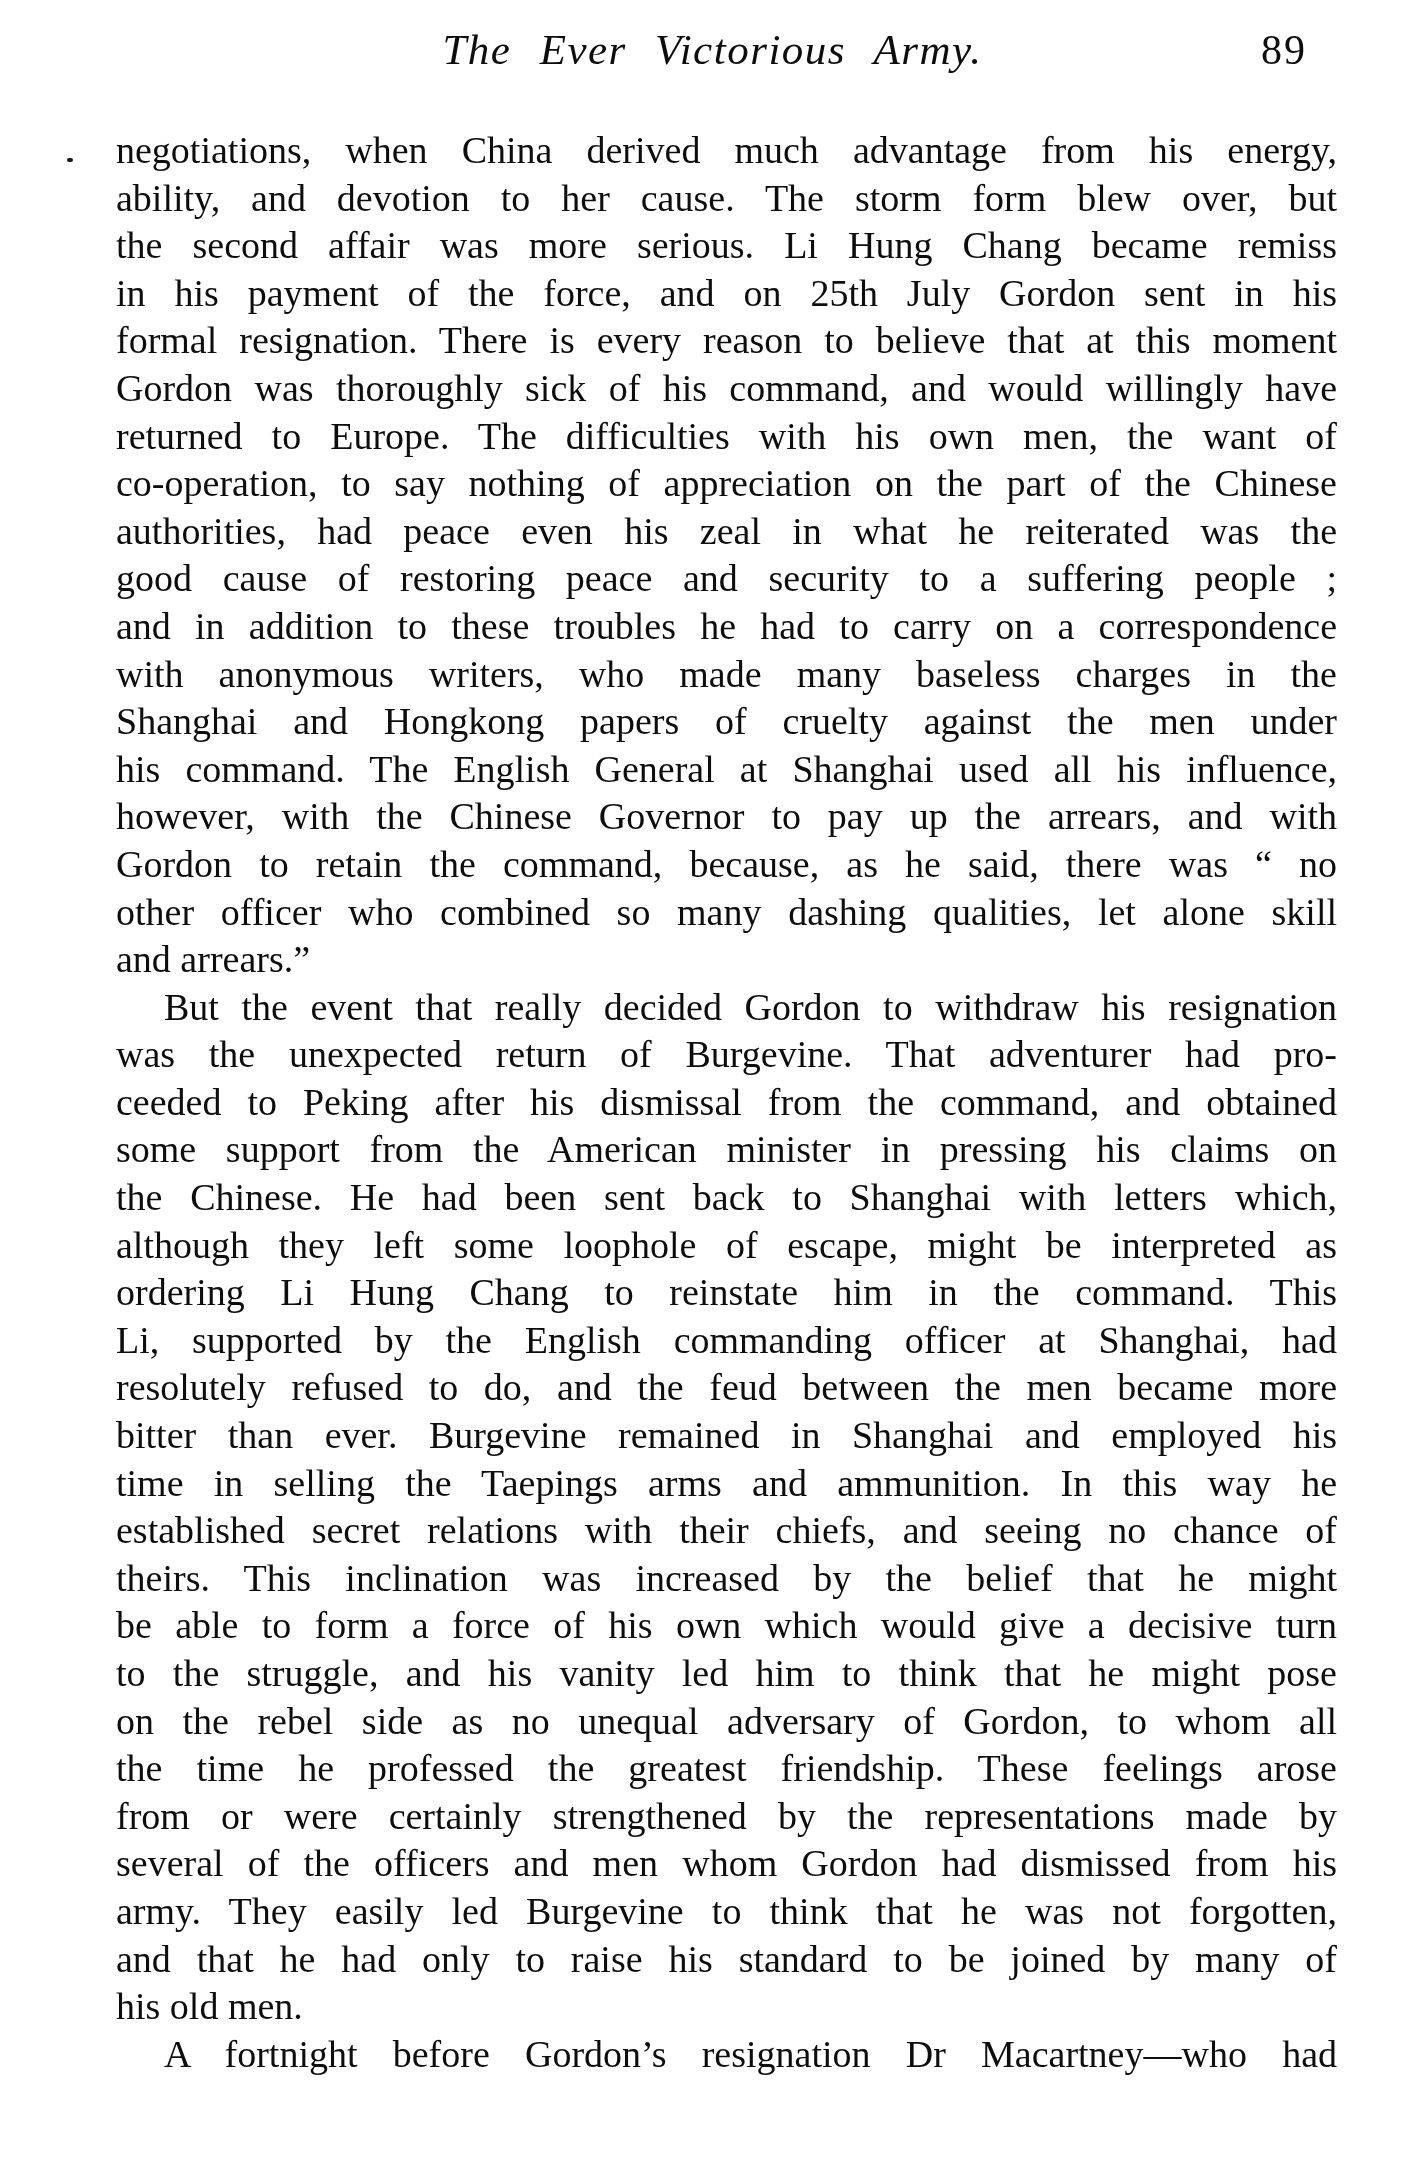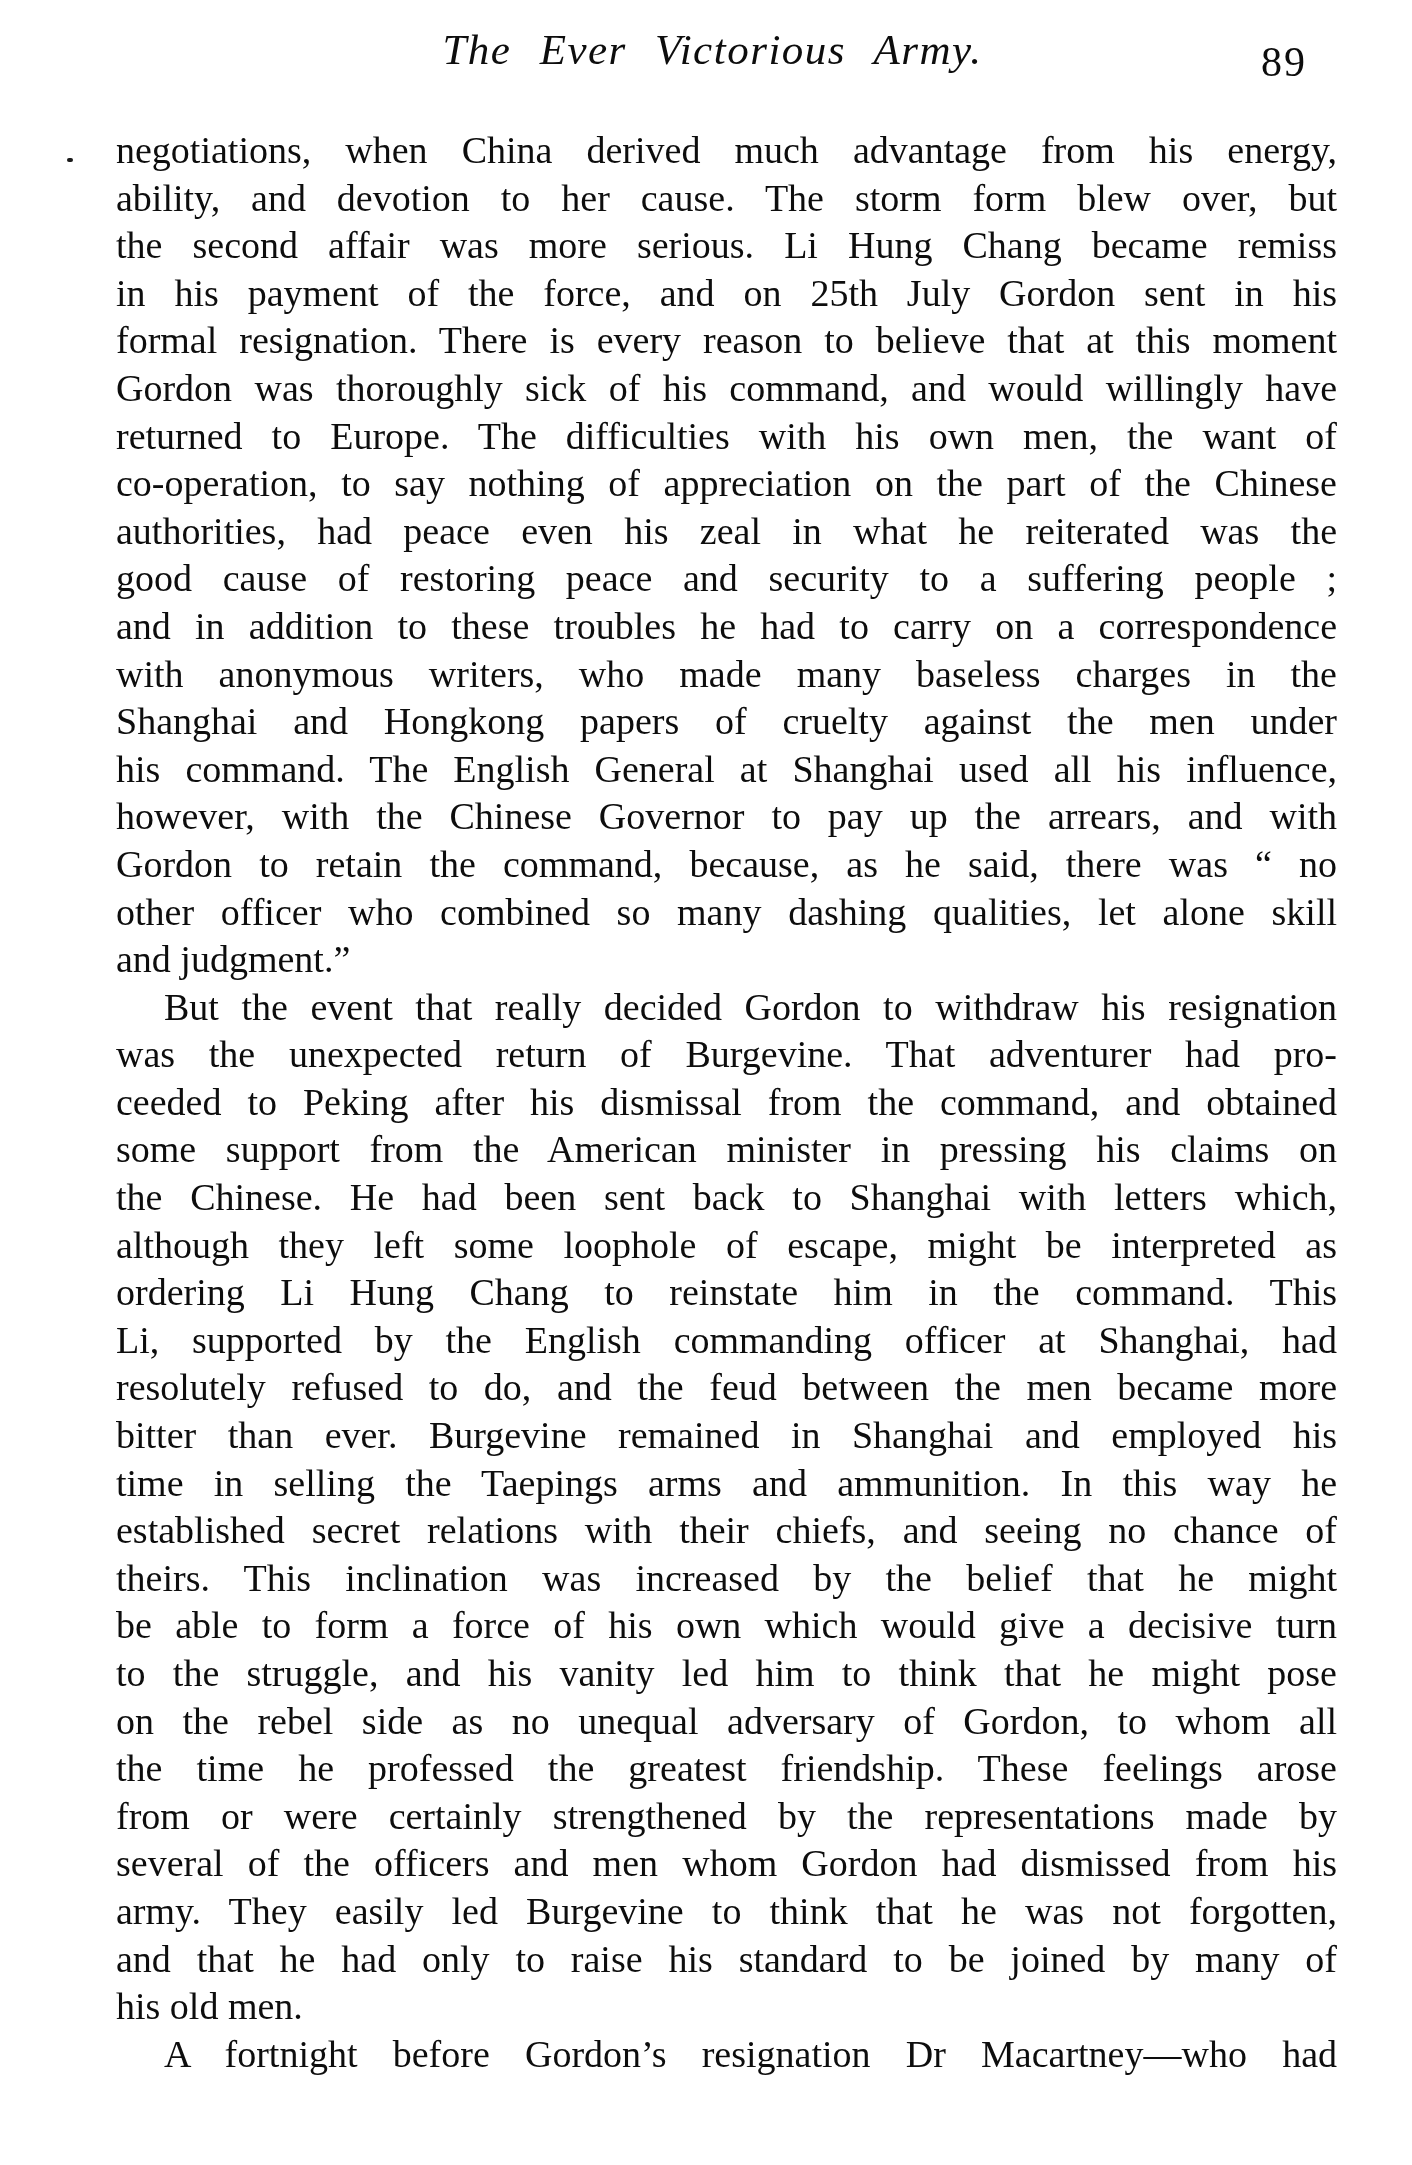--- a/index.html
+++ b/index.html
@@ -36,21 +36,20 @@
     word-spacing: 16px;
     white-space: nowrap;
   }
   .page-number {
     position: absolute;
     right: 30px;
     top: 0;
     font-size: 42px;
     line-height: 56px;
     letter-spacing: 2px;
-    margin-top: 12px;
   }
   .text-block {
     position: absolute;
     left: 88px;
     top: 127px;
     width: 1249px;
     font-size: 38px;
     line-height: 47.6px;
   }
   .paragraph {
@@ -104,21 +103,21 @@
         <div class="text-line">co-operation, to say nothing of appreciation on the part of the Chinese</div>
         <div class="text-line">authorities, had peace even his zeal in what he reiterated was the</div>
         <div class="text-line">good cause of restoring peace and security to a suffering people ;</div>
         <div class="text-line">and in addition to these troubles he had to carry on a correspondence</div>
         <div class="text-line">with anonymous writers, who made many baseless charges in the</div>
         <div class="text-line">Shanghai and Hongkong papers of cruelty against the men under</div>
         <div class="text-line">his command. The English General at Shanghai used all his influence,</div>
         <div class="text-line">however, with the Chinese Governor to pay up the arrears, and with</div>
         <div class="text-line">Gordon to retain the command, because, as he said, there was “ no</div>
         <div class="text-line">other officer who combined so many dashing qualities, let alone skill</div>
-        <div class="text-line last-line">and judgment.”</div>
+        <div class="text-line last-line">and arrears.”</div>
       </div>
       <div class="paragraph">
         <div class="text-line indented">But the event that really decided Gordon to withdraw his resignation</div>
         <div class="text-line">was the unexpected return of Burgevine. That adventurer had pro-</div>
         <div class="text-line">ceeded to Peking after his dismissal from the command, and obtained</div>
         <div class="text-line">some support from the American minister in pressing his claims on</div>
         <div class="text-line">the Chinese. He had been sent back to Shanghai with letters which,</div>
         <div class="text-line">although they left some loophole of escape, might be interpreted as</div>
         <div class="text-line">ordering Li Hung Chang to reinstate him in the command. This</div>
         <div class="text-line">Li, supported by the English commanding officer at Shanghai, had</div>

